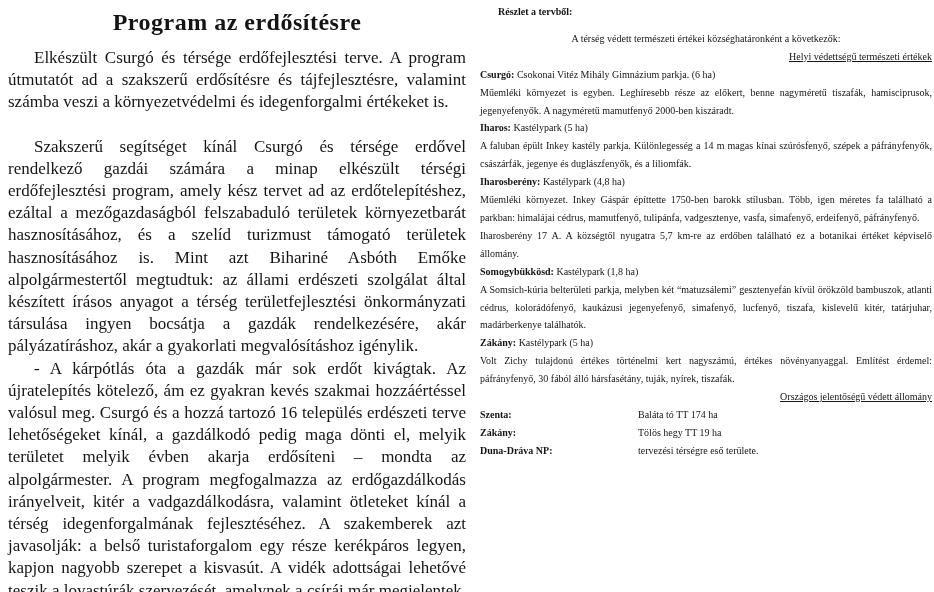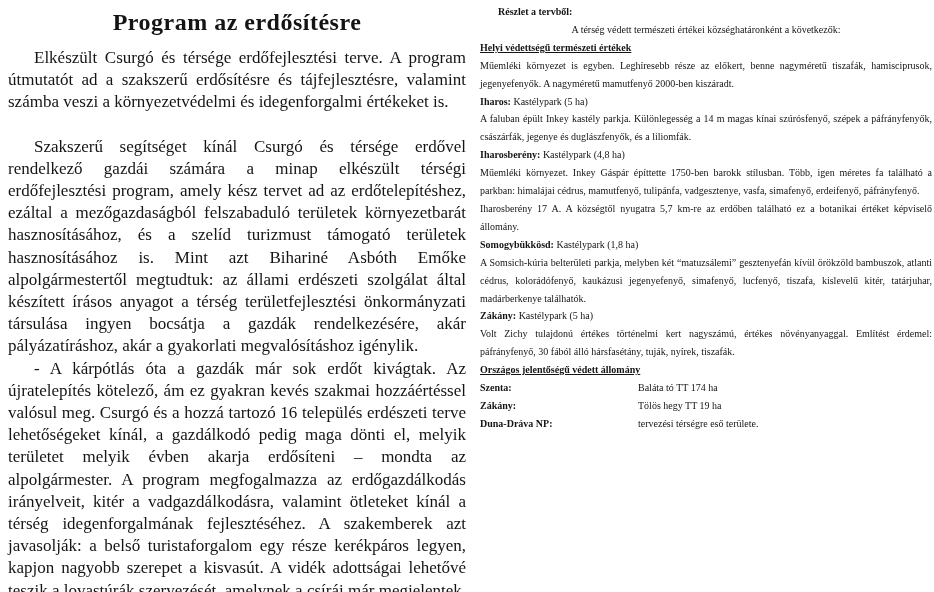--- a/index.html
+++ b/index.html
@@ -51,25 +51,26 @@
     margin-left: 14px;
     font-size: 10px;
     line-height: 17.9px;
   }
   .plan-heading {
     font-weight: bold;
     padding-left: 18px;
   }
   .plan-intro {
     text-align: center;
+    margin-top: 9px;
   }
   .section-title {
-    font-weight: bold;
+    font-weight: normal;
     text-decoration: underline;
-    text-align: left;
+    text-align: right;
   }
   .entry-head b {
     font-weight: bold;
   }
   .entry-body {
     text-align: justify;
   }
   .nat-row {
     display: flex;
   }
@@ -93,20 +94,21 @@
     <p class="para">- A kárpótlás óta a gazdák már sok erdőt kivágtak. Az újratelepítés kötelező, ám ez gyakran kevés szakmai hozzáértéssel valósul meg. Csurgó és a hozzá tartozó 16 település erdészeti terve lehetőségeket kínál, a gazdálkodó pedig maga dönti el, melyik területet melyik évben akarja erdősíteni – mondta az alpolgármester. A program megfogalmazza az erdőgazdálkodás irányelveit, kitér a vadgazdálkodásra, valamint ötleteket kínál a térség idegenforgalmának fejlesztéséhez. A szakemberek azt javasolják: a belső turistaforgalom egy része kerékpáros legyen, kapjon nagyobb szerepet a kisvasút. A vidék adottságai lehetővé teszik a lovastúrák szervezését, amelynek a csírái már megjelentek, de még tartogat kiaknázatlan lehetőségeket.</p>
 
   </div>
 
   <div class="col-right">
     <div class="plan-heading">Részlet a tervből:</div>
     <div class="plan-intro">A térség védett természeti értékei községhatáronként a következők:</div>
     <div class="section-title">Helyi védettségű természeti értékek</div>
 
     <div class="entry">
+      <div class="entry-head"><b>Csurgó:</b> <span>Csokonai Vitéz Mihály Gimnázium parkja. (6 ha)</span></div>
       <div class="entry-body">Műemléki környezet is egyben. Leghíresebb része az előkert, benne nagyméretű tiszafák, hamisciprusok, jegenyefenyők. A nagyméretű mamutfenyő 2000-ben kiszáradt.</div>
     </div>
 
     <div class="entry">
       <div class="entry-head"><b>Iharos:</b> <span>Kastélypark (5 ha)</span></div>
       <div class="entry-body">A faluban épült Inkey kastély parkja. Különlegesség a 14 m magas kínai szúrósfenyő, szépek a páfrányfenyők, császárfák, jegenye és duglászfenyők, és a liliomfák.</div>
     </div>
 
     <div class="entry">
       <div class="entry-head"><b>Iharosberény:</b> <span>Kastélypark (4,8 ha)</span></div>

